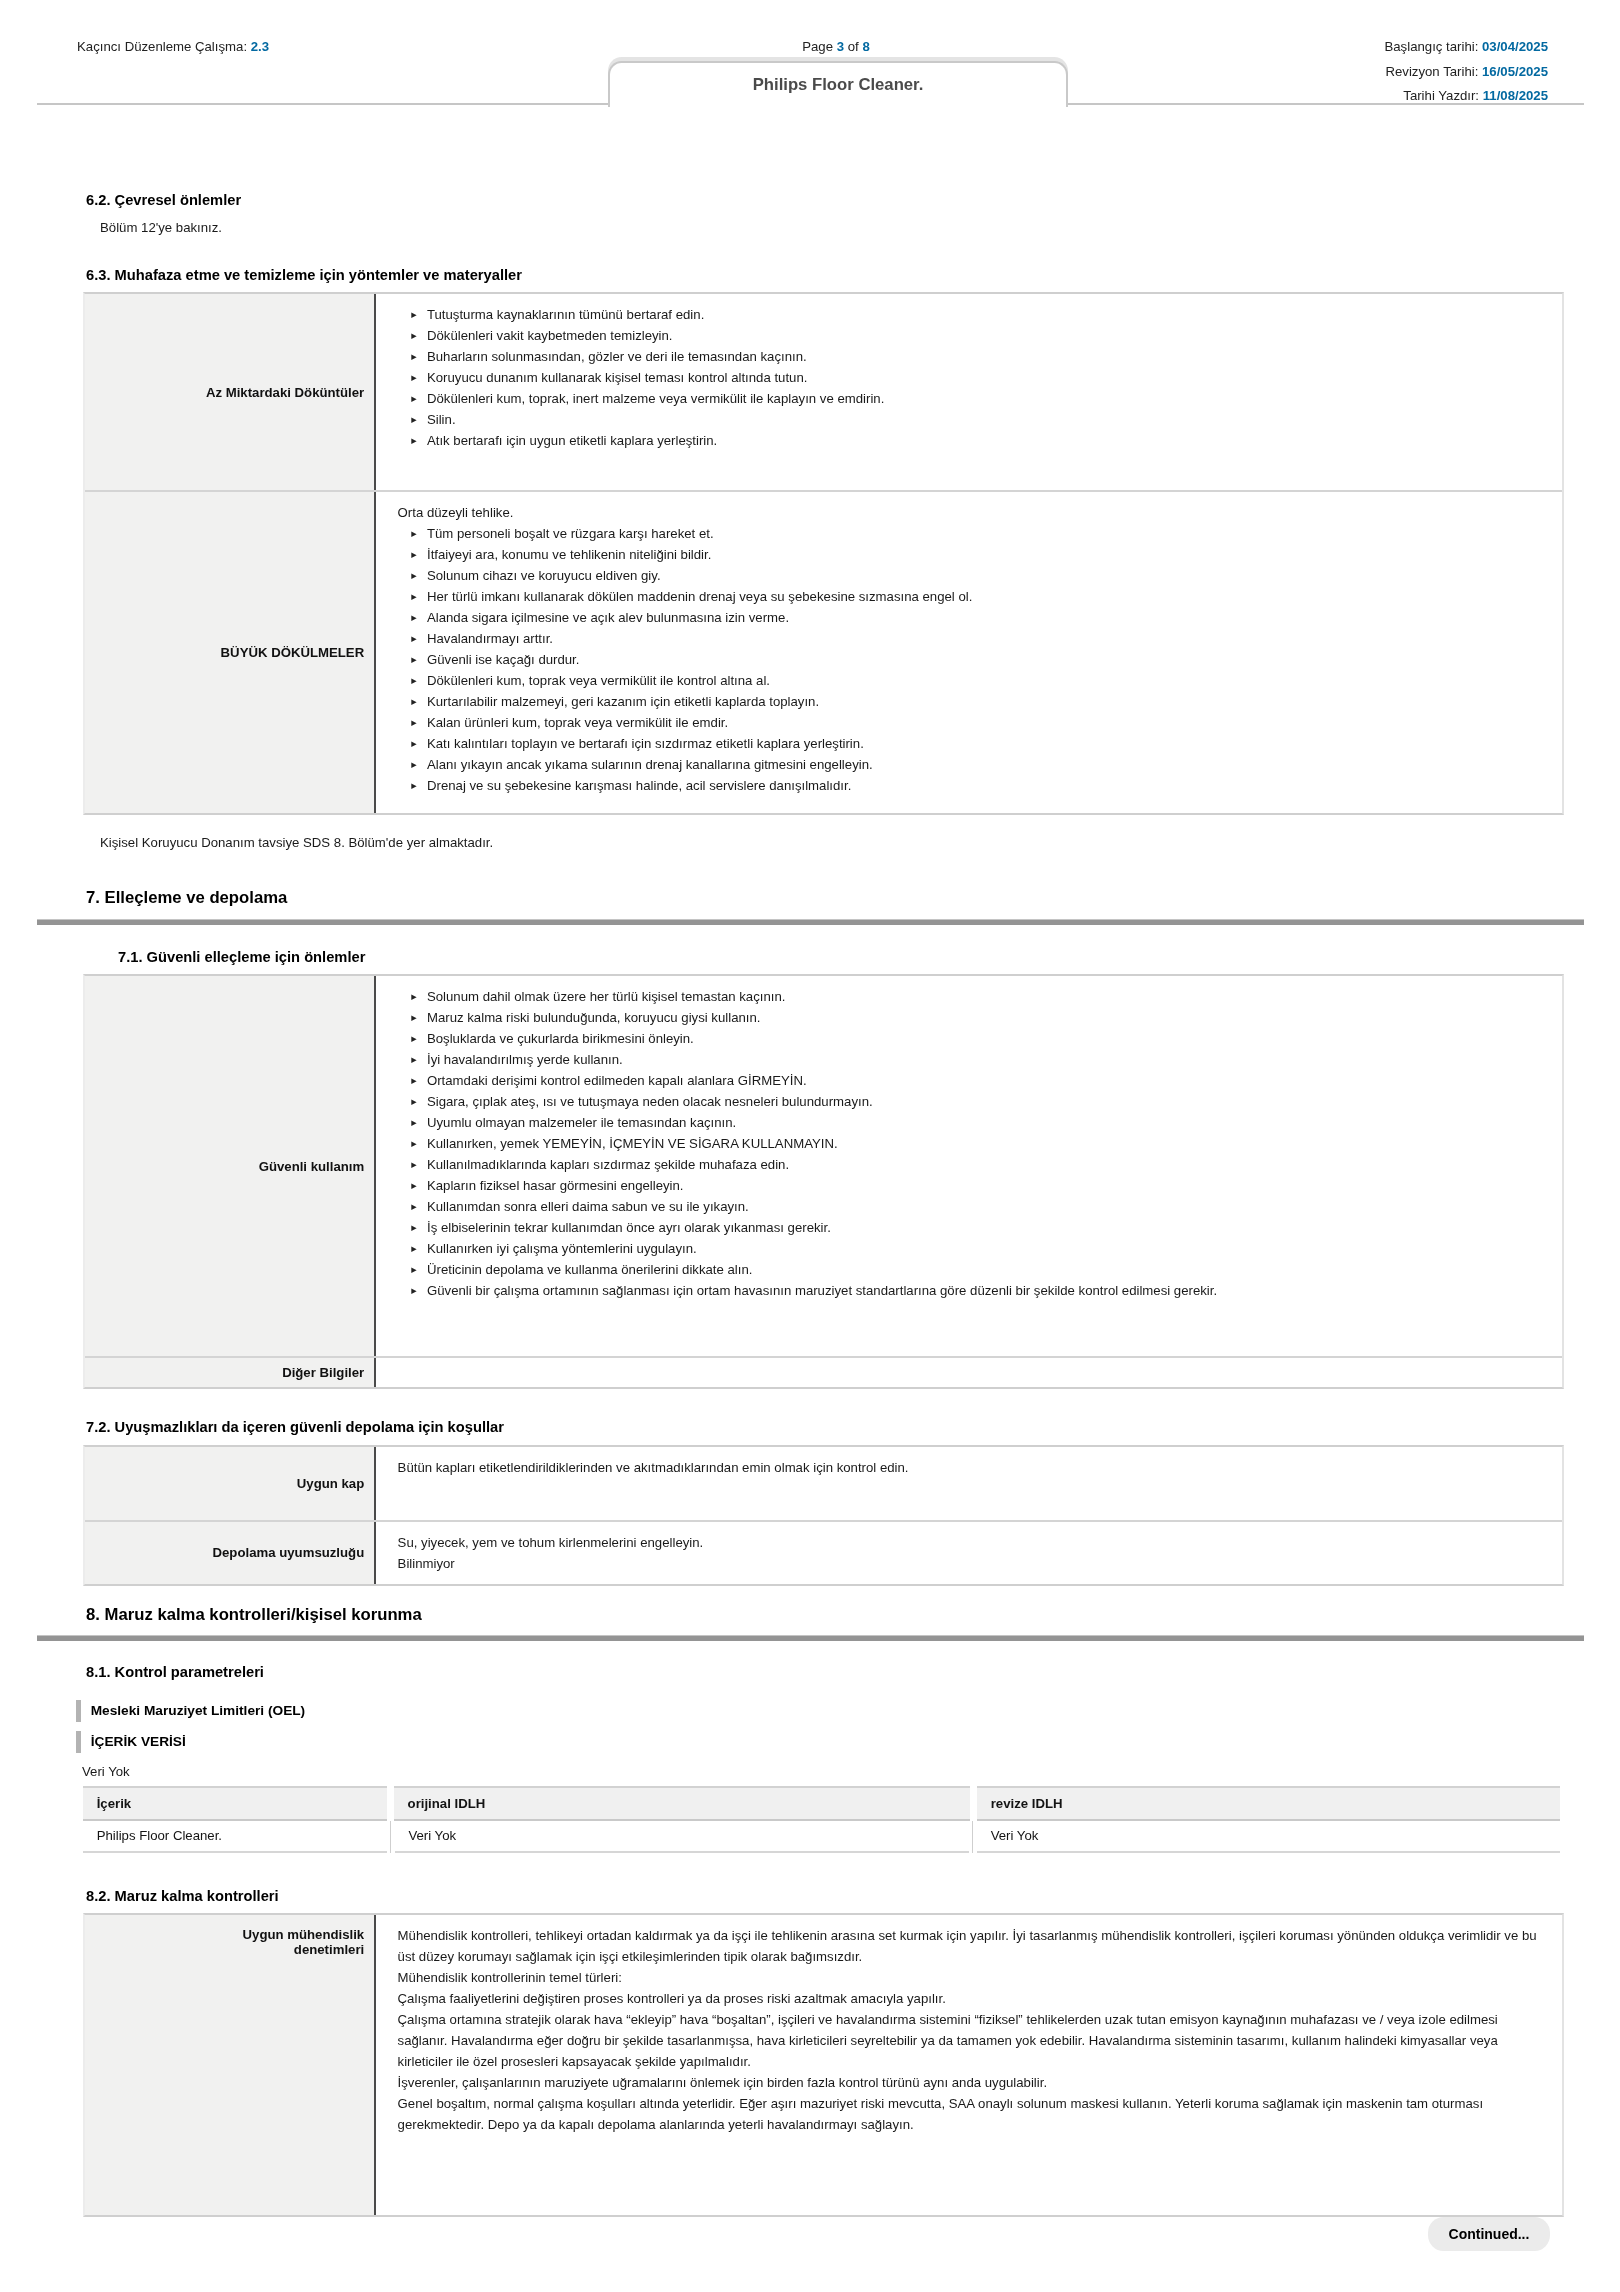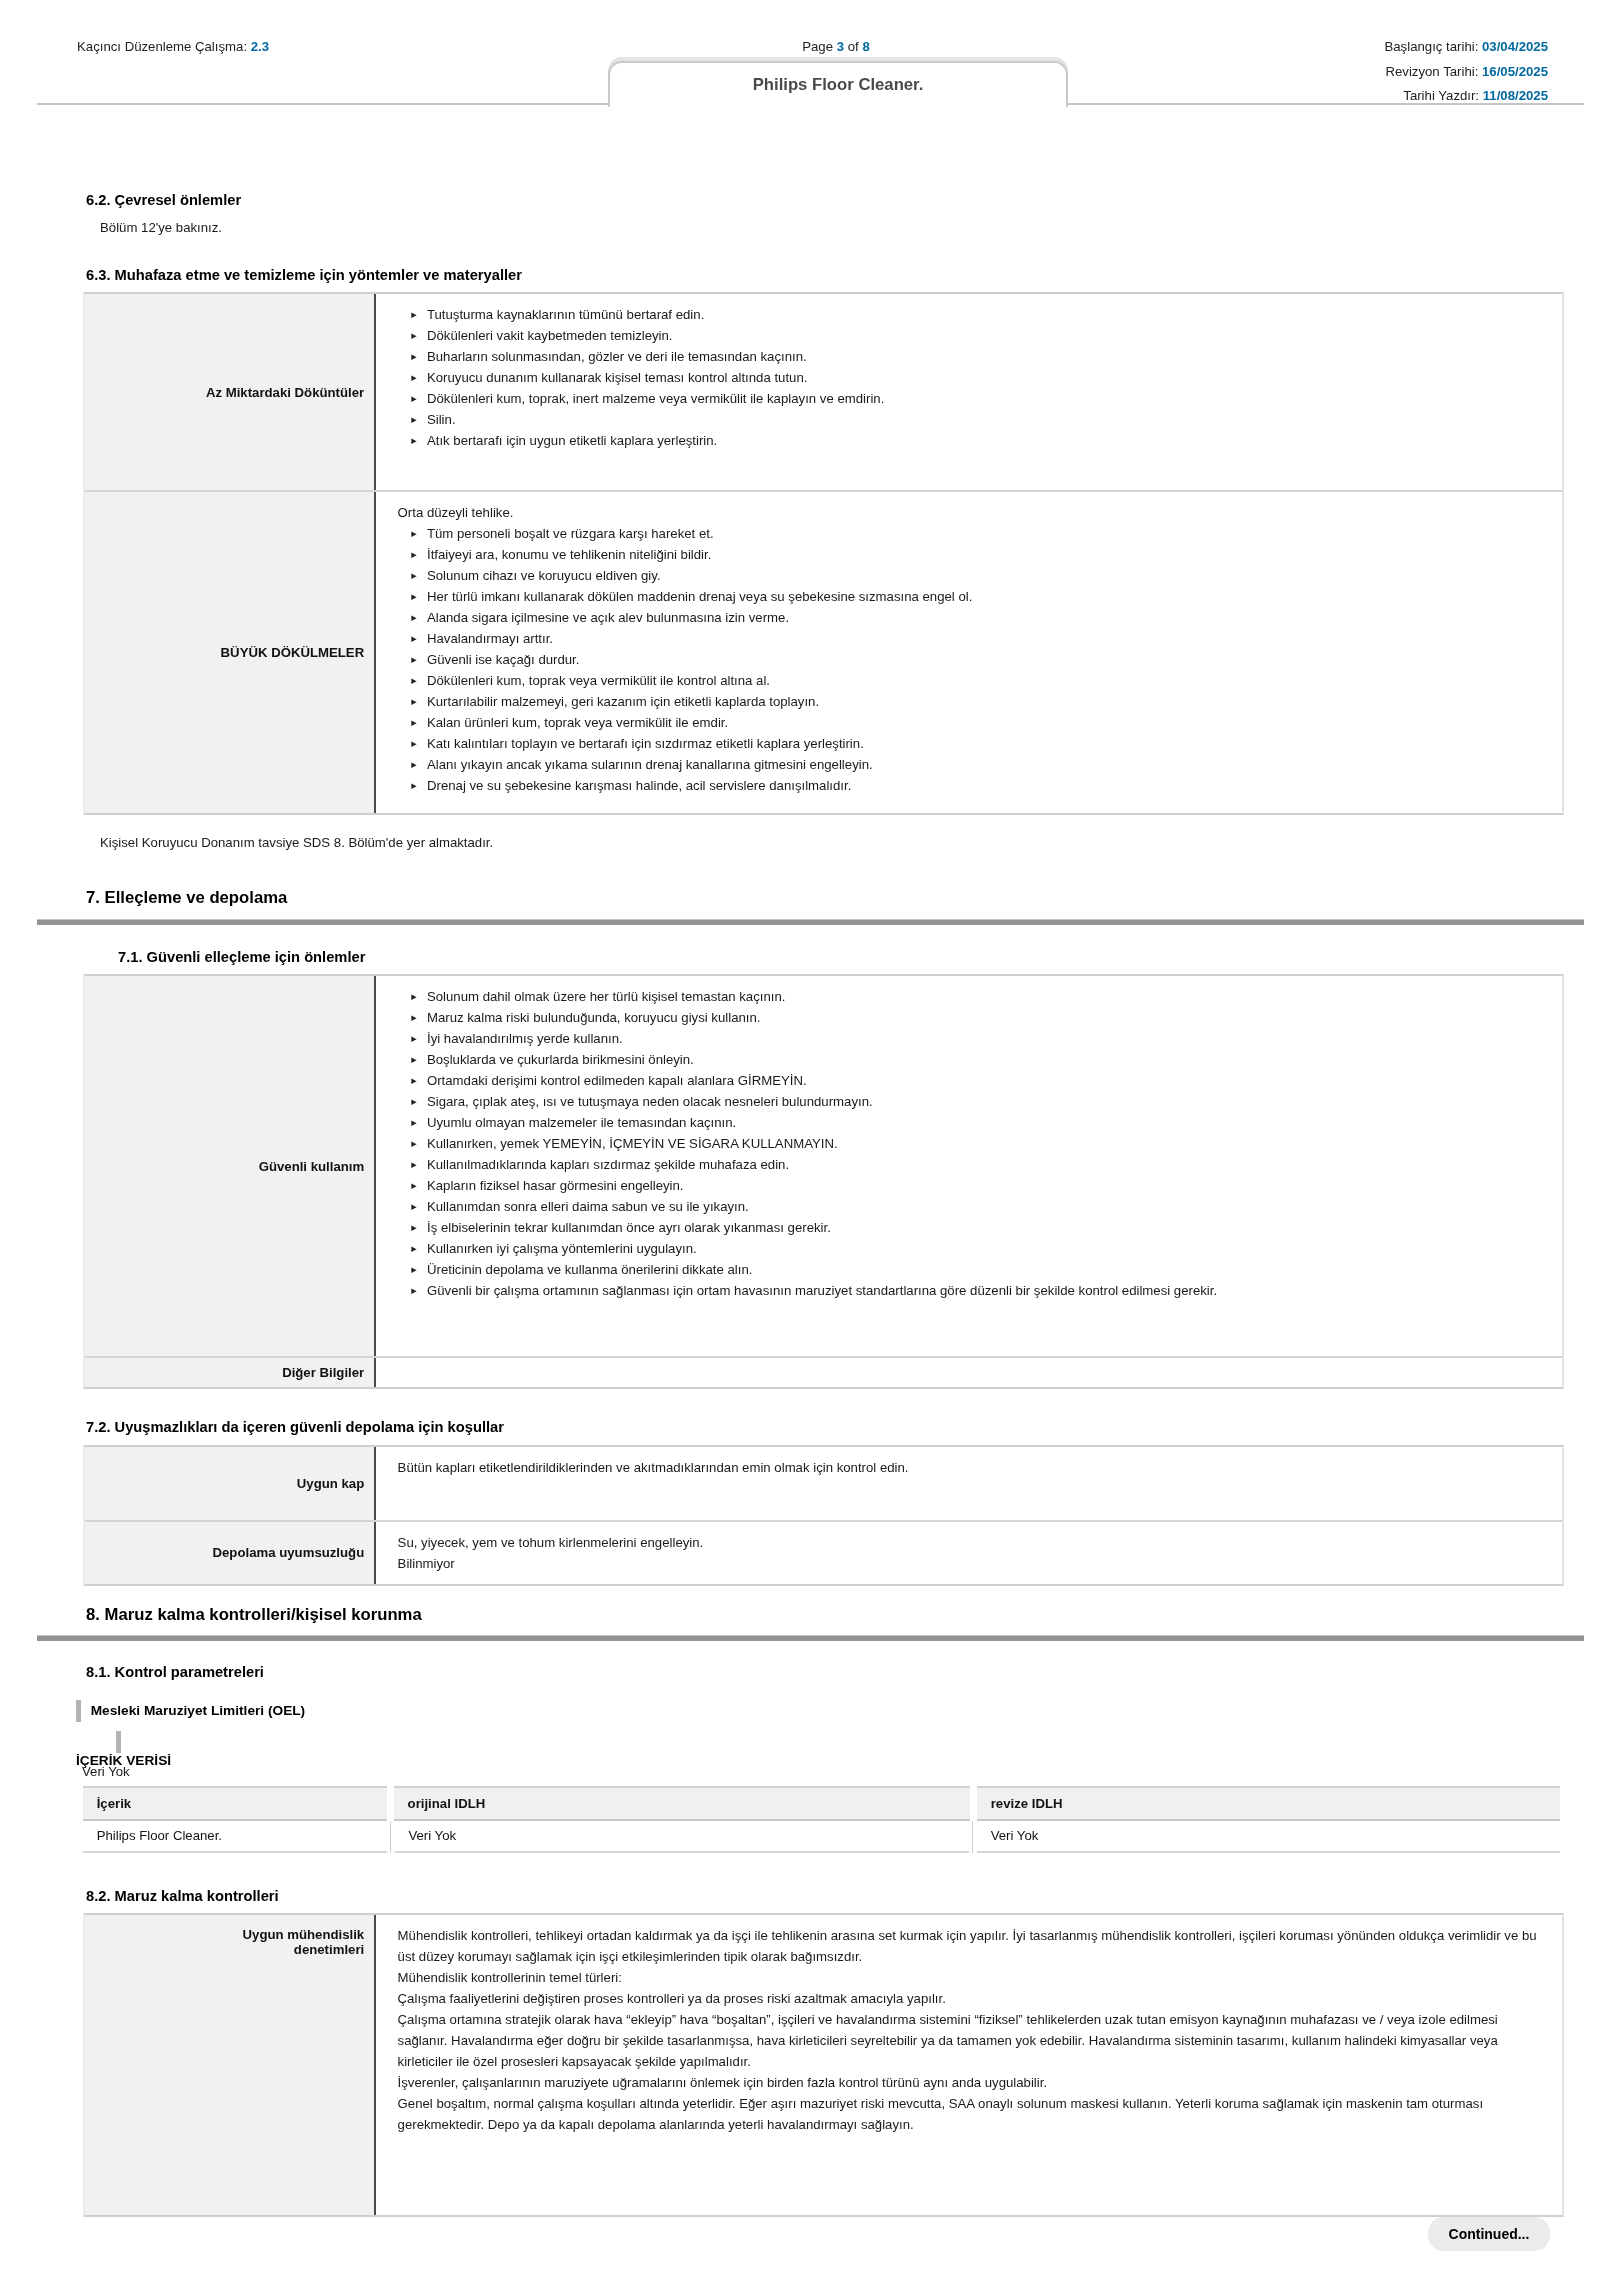--- a/index.html
+++ b/index.html
@@ -168,22 +168,22 @@
 
 <div class="abs h-sub" style="top:949px;margin-left:32px;">7.1. Güvenli elleçleme için önlemler</div>
 
 <div class="abs lc-table" style="top:974px;">
   <div class="lc-row" style="min-height:380px;">
     <div class="lc-label">Güvenli kullanım</div>
     <div class="lc-content">
       <ul class="bullets">
           <li>Solunum dahil olmak üzere her türlü kişisel temastan kaçının.</li>
           <li>Maruz kalma riski bulunduğunda, koruyucu giysi kullanın.</li>
+          <li>Boşluklarda ve çukurlarda birikmesini önleyin.</li>
           <li>İyi havalandırılmış yerde kullanın.</li>
-          <li>Boşluklarda ve çukurlarda birikmesini önleyin.</li>
           <li>Ortamdaki derişimi kontrol edilmeden kapalı alanlara GİRMEYİN.</li>
           <li>Sigara, çıplak ateş, ısı ve tutuşmaya neden olacak nesneleri bulundurmayın.</li>
           <li>Uyumlu olmayan malzemeler ile temasından kaçının.</li>
           <li>Kullanırken, yemek YEMEYİN, İÇMEYİN VE SİGARA KULLANMAYIN.</li>
           <li>Kullanılmadıklarında kapları sızdırmaz şekilde muhafaza edin.</li>
           <li>Kapların fiziksel hasar görmesini engelleyin.</li>
           <li>Kullanımdan sonra elleri daima sabun ve su ile yıkayın.</li>
           <li>İş elbiselerinin tekrar kullanımdan önce ayrı olarak yıkanması gerekir.</li>
           <li>Kullanırken iyi çalışma yöntemlerini uygulayın.</li>
           <li>Üreticinin depolama ve kullanma önerilerini dikkate alın.</li>
@@ -217,21 +217,21 @@
 
 <div class="abs h-big" style="top:1605px;">8. Maruz kalma kontrolleri/kişisel korunma</div>
 <div class="abs rule-thick" style="top:1635px;"></div>
 
 <div class="abs h-sub" style="top:1664px;">8.1. Kontrol parametreleri</div>
 
 <div class="abs bar-head" style="top:1700px;">
   <span class="bar"></span>
   <span class="txt">Mesleki Maruziyet Limitleri (OEL)</span>
 </div>
-<div class="abs bar-head" style="top:1731px;flex-direction:column;">
+<div class="abs bar-head" style="top:1731px;">
   <span class="bar"></span>
   <span class="txt">İÇERİK VERİSİ</span>
 </div>
 <div class="abs body-text" style="left:82px;top:1764px;">Veri Yok</div>
 
 <div class="abs oel" style="top:1786px;">
   <div class="row head">
     <div class="cell c1">İçerik</div>
     <div class="gap"></div>
     <div class="cell c2">orijinal IDLH</div>

